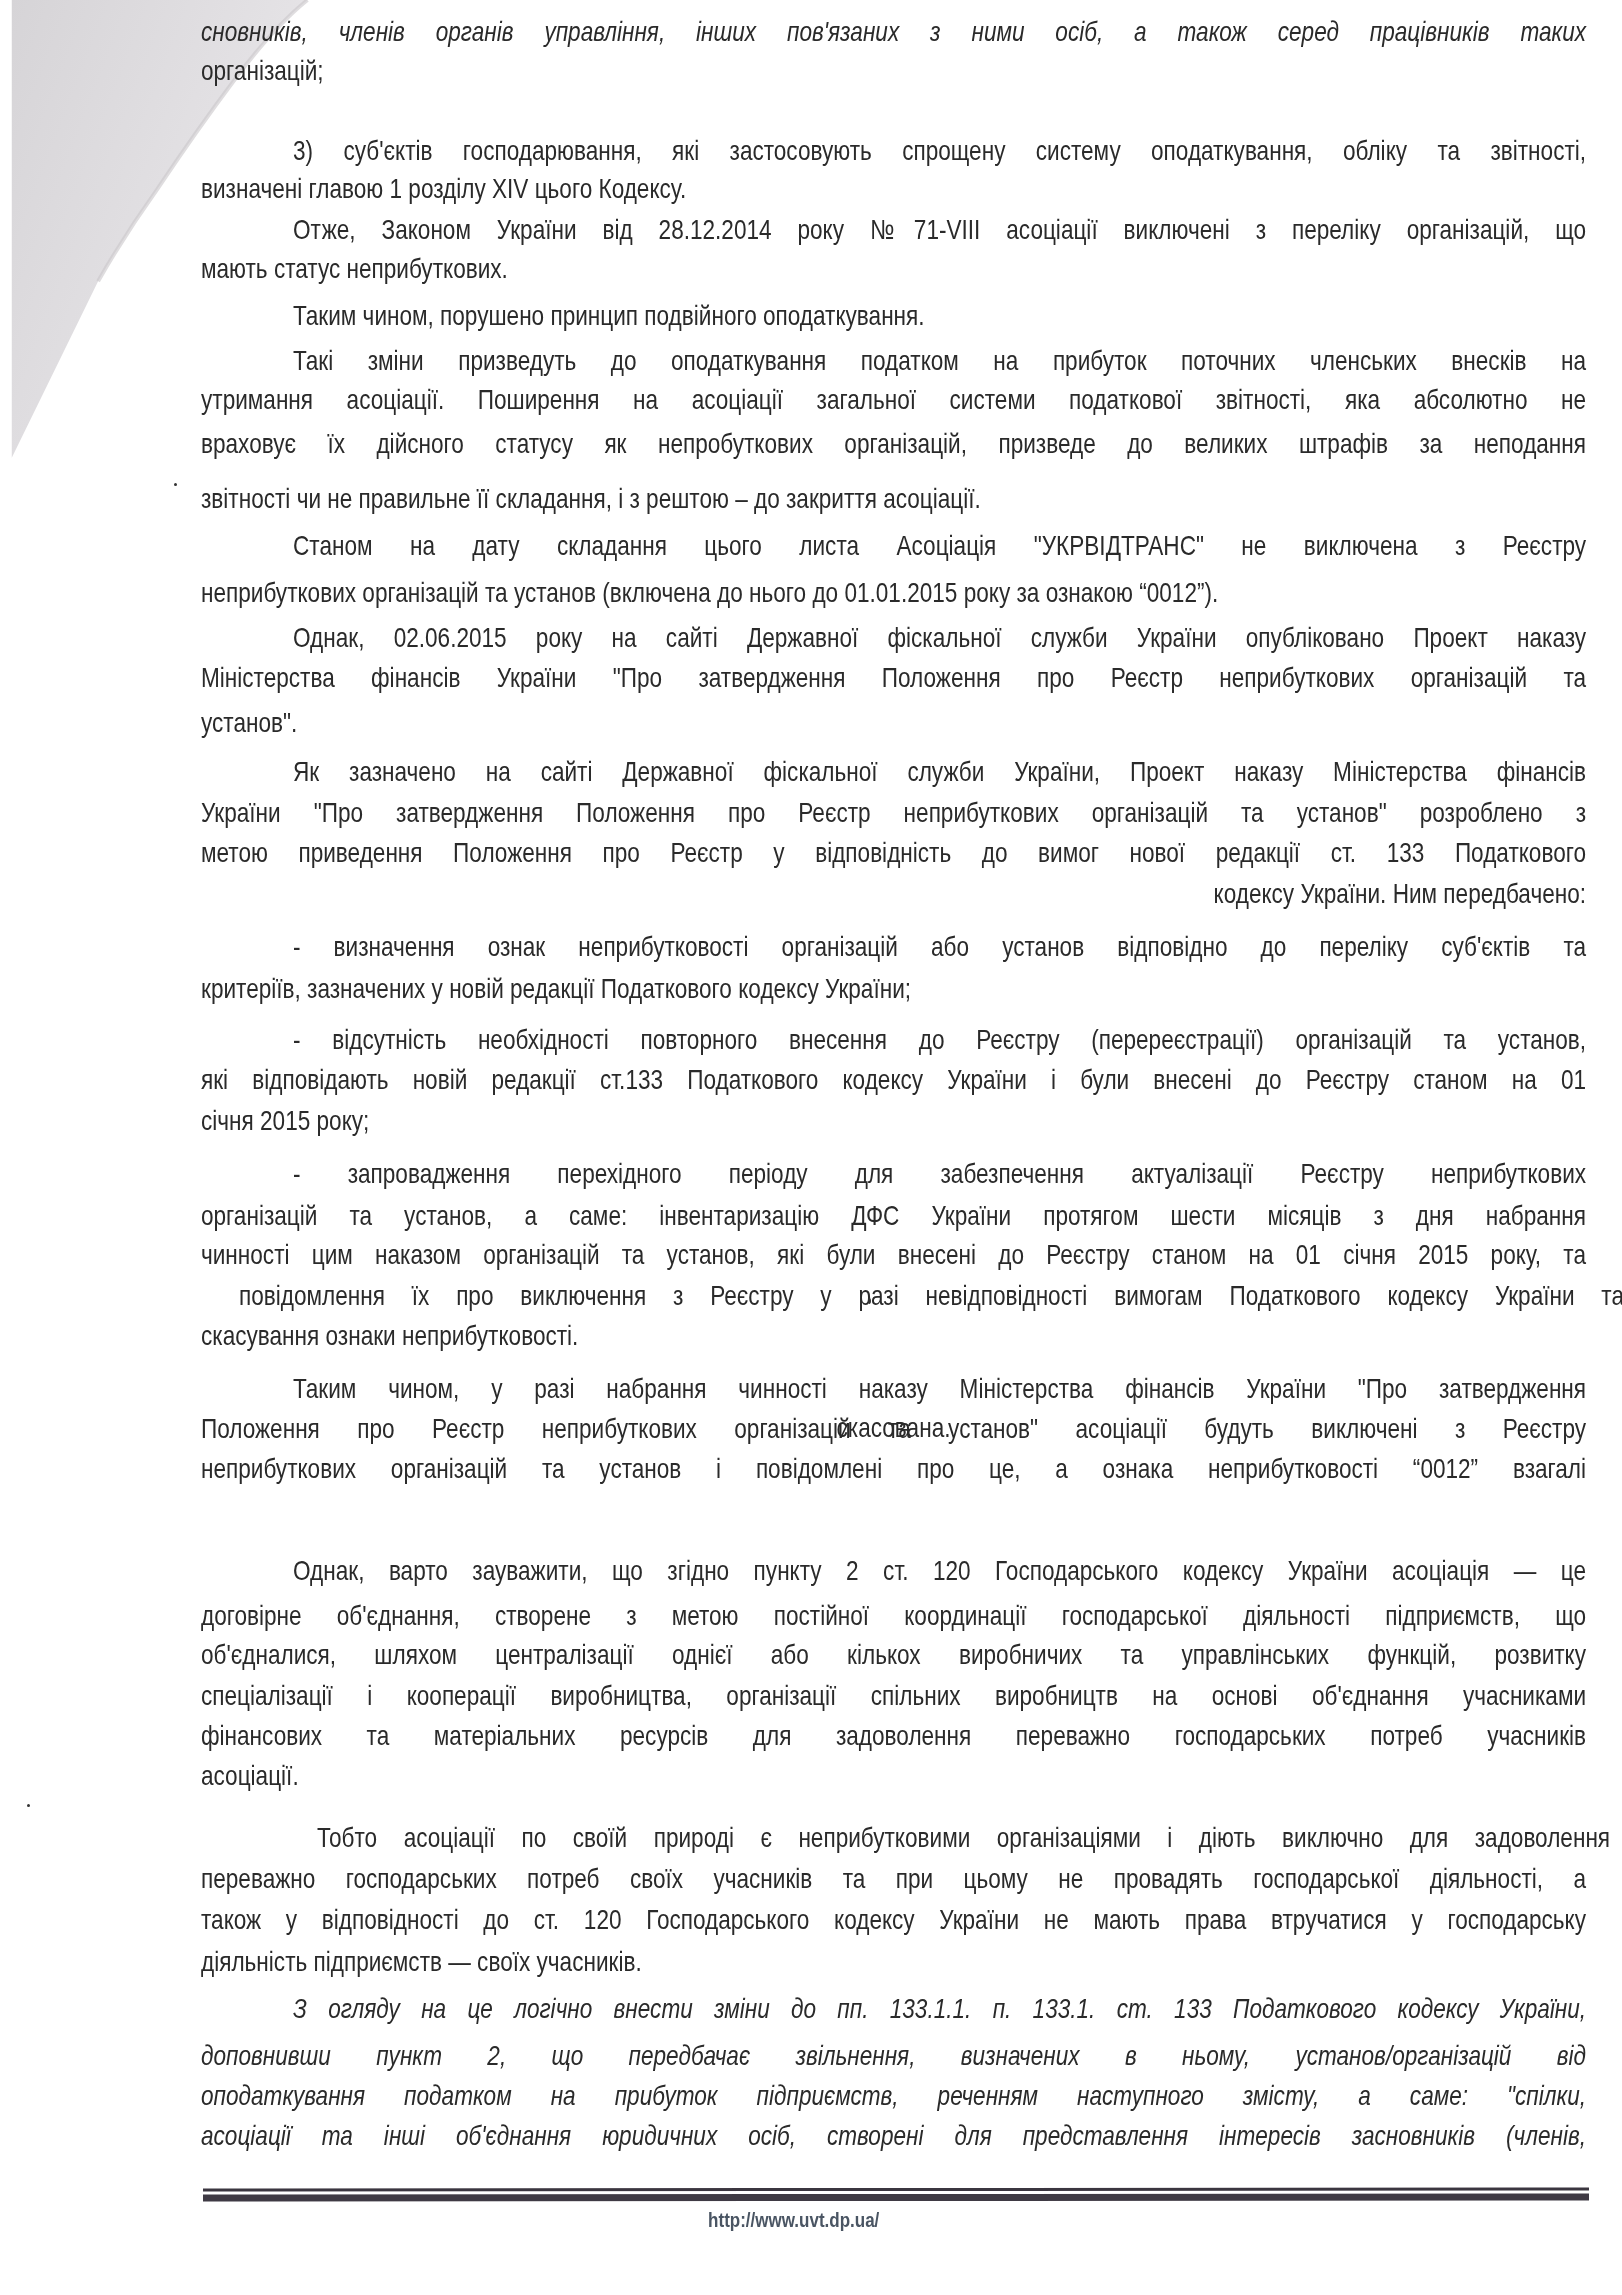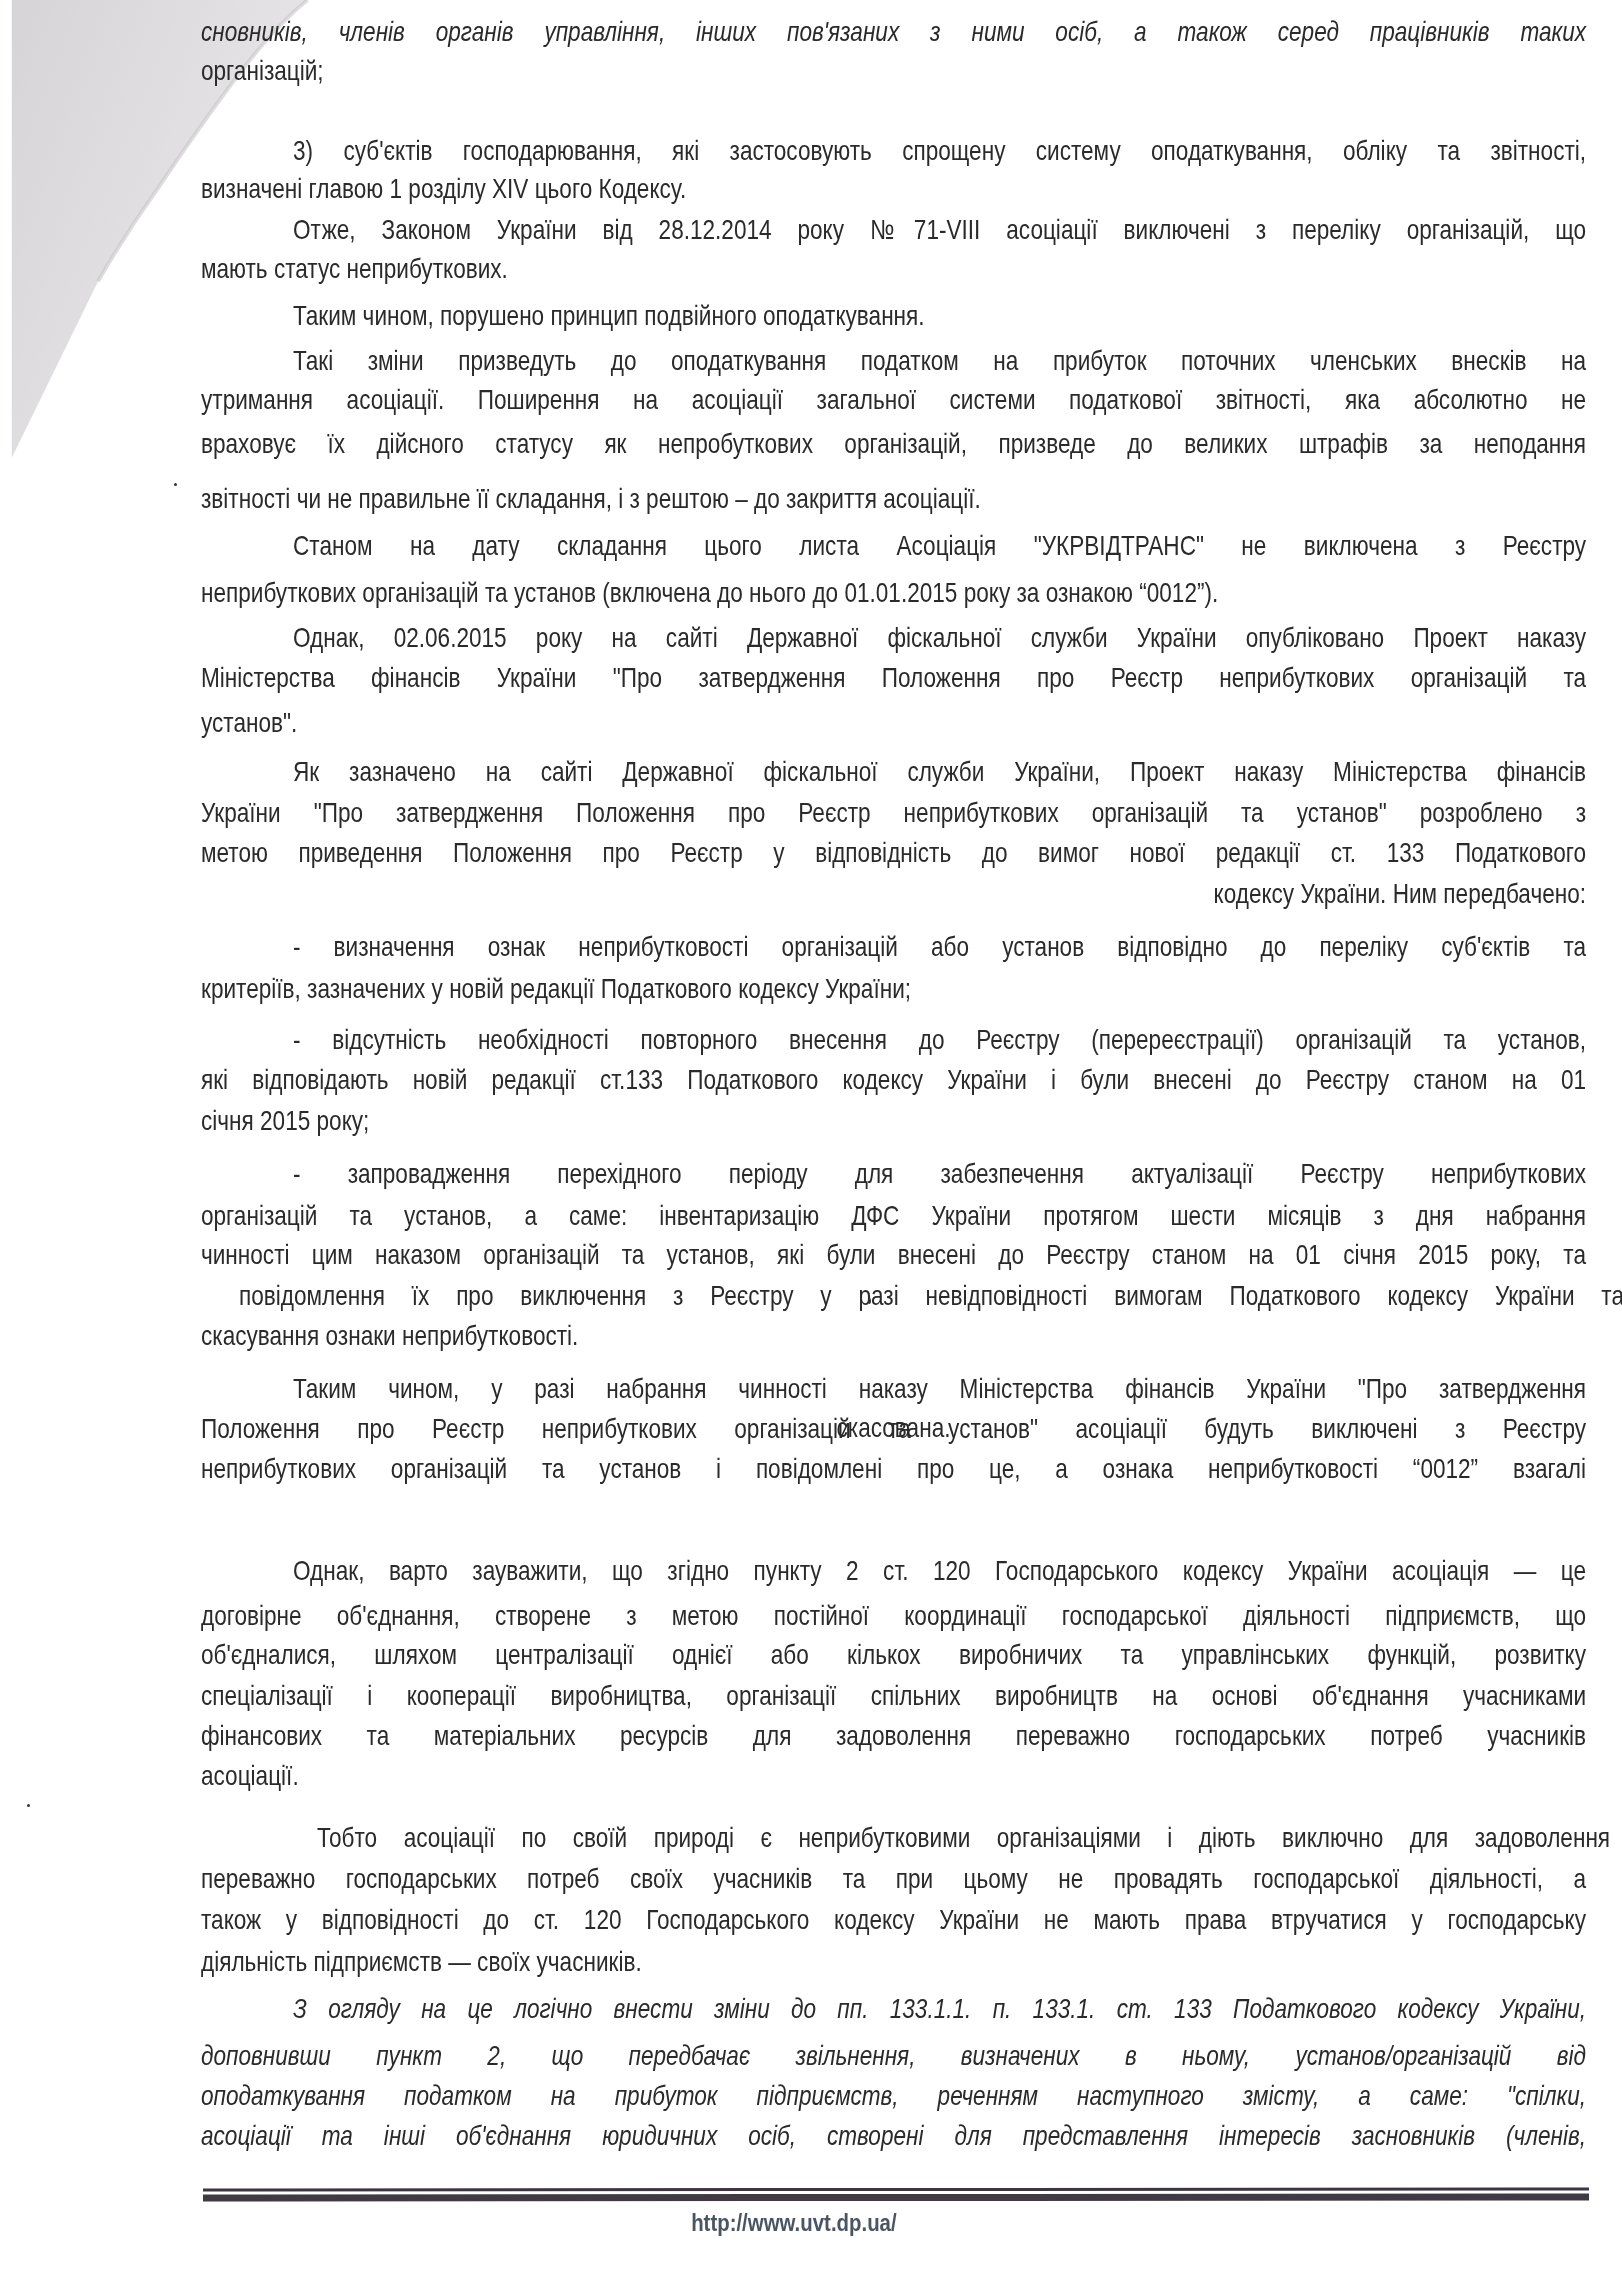--- a/index.html
+++ b/index.html
@@ -42,21 +42,21 @@
     background:#3b3640;
     transform:rotate(-0.04deg);
   }
   .rule-thick {
     position:absolute; left:203px; width:1386px; top:2194px; height:7.2px;
     background:#3f3a44;
     transform:rotate(-0.04deg);
   }
   .footer-url {
     position:absolute; top:2209px; left:0; width:1588px; text-align:center;
-    font-size:24px; font-weight:bold; color:#4a5563;
+    font-size:20px; font-weight:bold; color:#4a5563;
   }
   .footer-url span { display:inline-block; transform:scaleX(0.85); }
   .speck { position:absolute; background:#333; border-radius:50%; }
 </style>
 </head>
 <body>
 
 <svg class="curl" viewBox="0 0 2481 3510" preserveAspectRatio="none">
   <defs>
     <linearGradient id="curlg" x1="0" y1="0" x2="1" y2="0.6">

